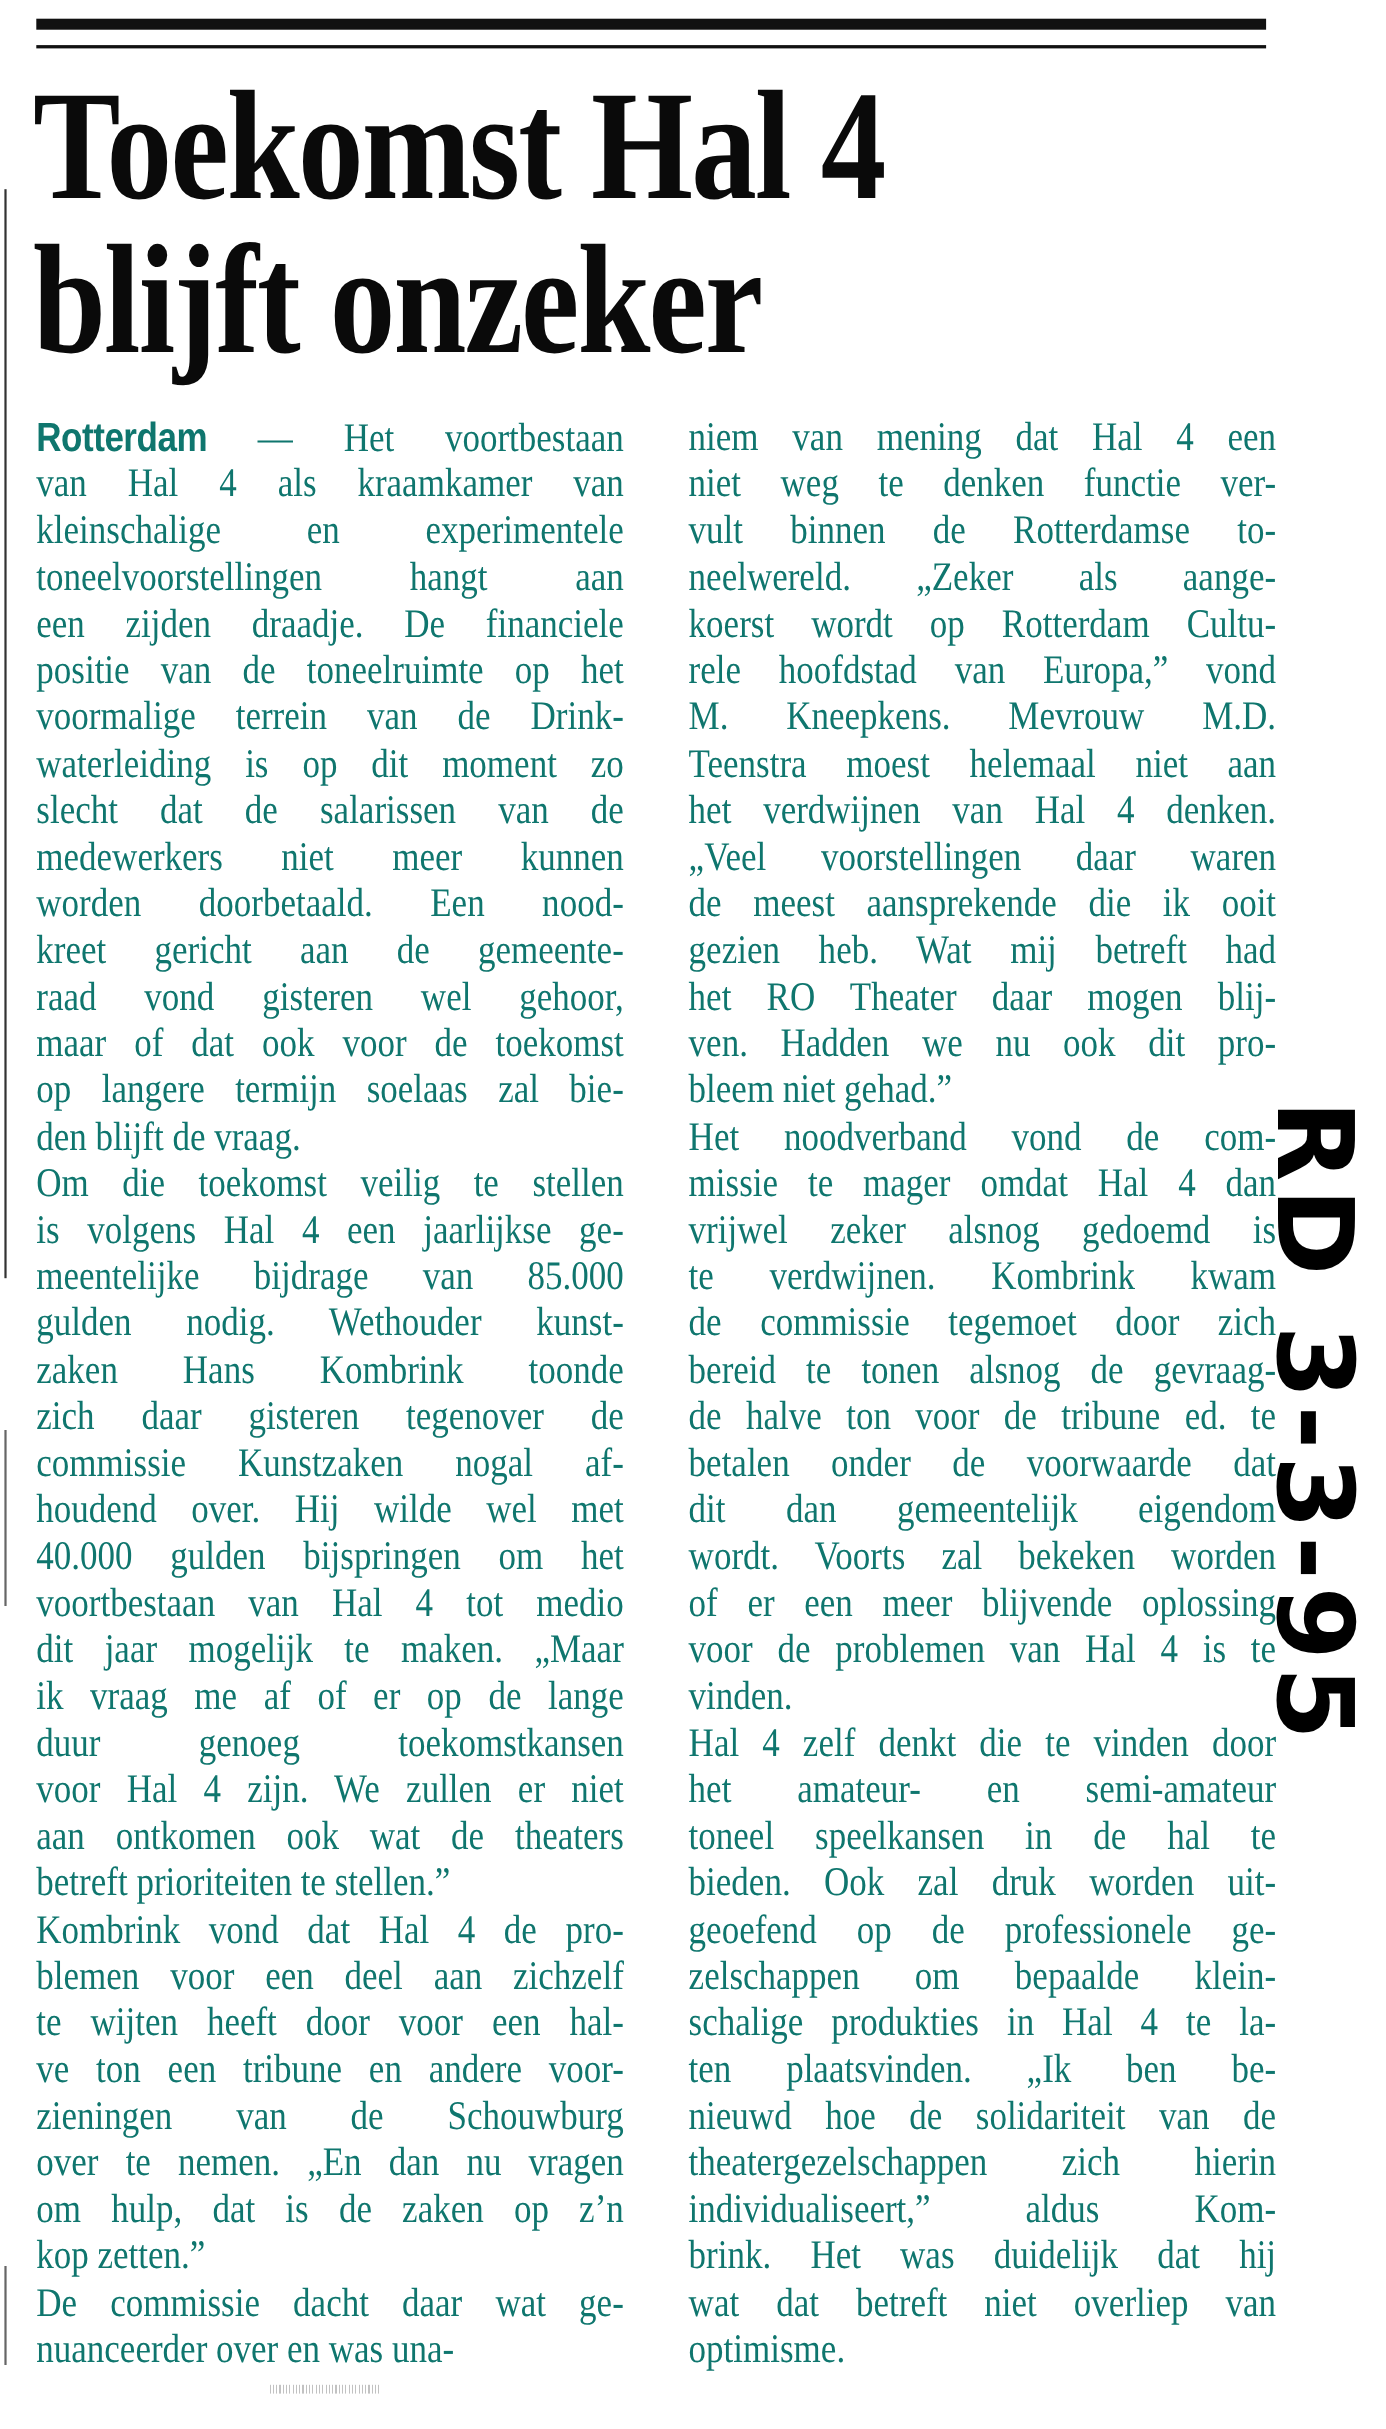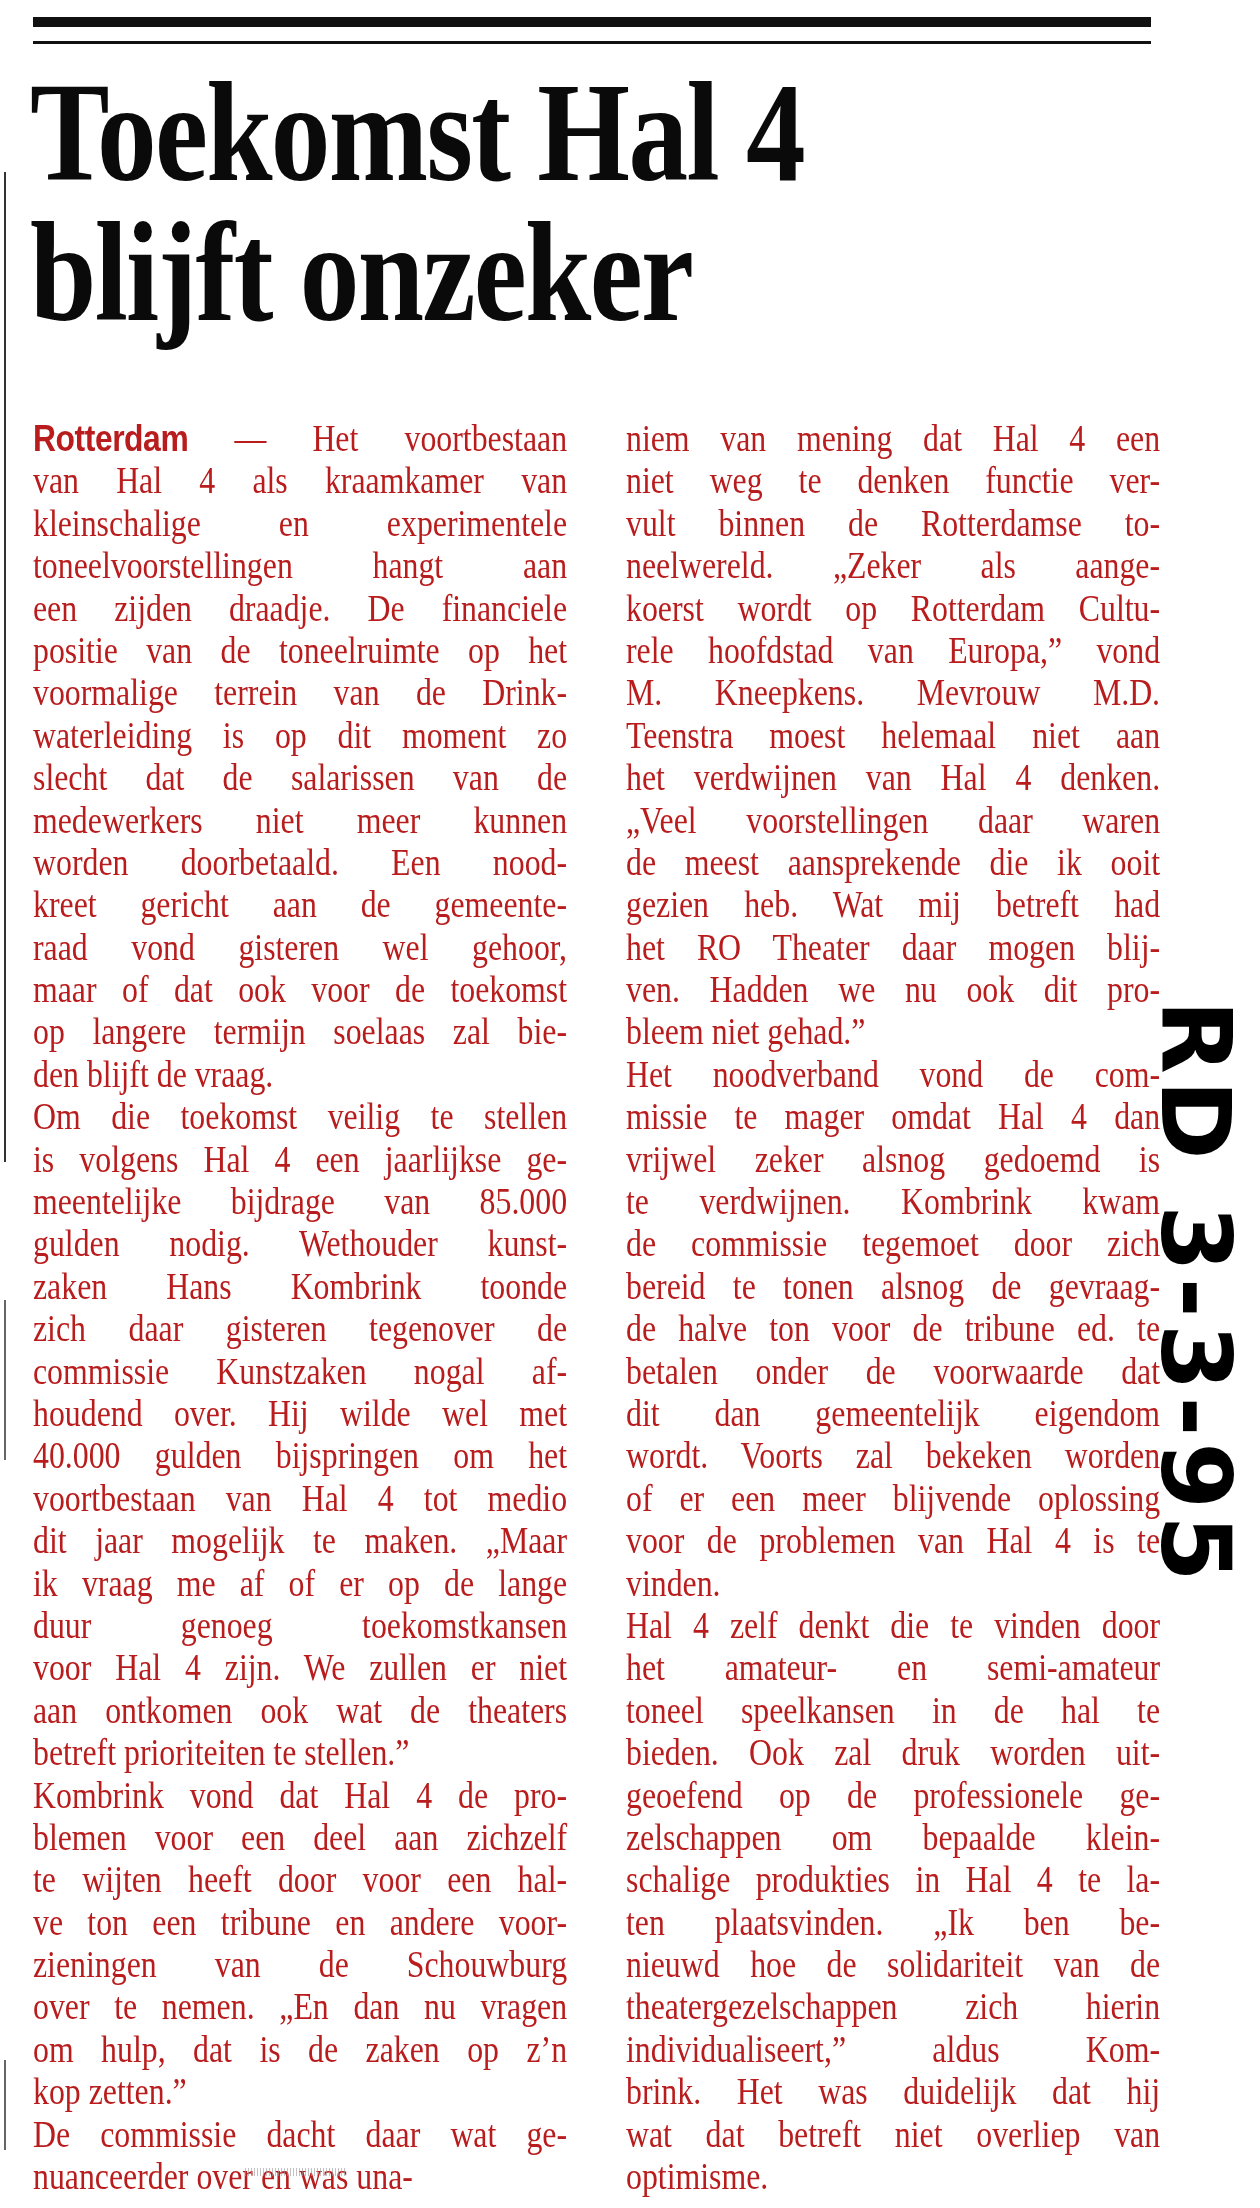--- a/index.html
+++ b/index.html
@@ -6,21 +6,21 @@
   body { width: 1260px; height: 2208px; position: relative; overflow: hidden; font-family: "DejaVu Serif", "Liberation Serif", serif; color: #111; }
   .rule-thick { position: absolute; left: 33px; top: 17px; width: 1118px; height: 10px; background: #111; }
   .rule-thin { position: absolute; left: 33px; top: 41px; width: 1118px; height: 3px; background: #111; }
   .left-border { position: absolute; left: 4px; top: 172px; width: 2px; height: 990px; background: #333; }
   .left-border2 { position: absolute; left: 4px; top: 1300px; width: 2px; height: 160px; background: #666; }
   .left-border3 { position: absolute; left: 4px; top: 2060px; width: 2px; height: 90px; background: #666; }
 
   .headline { position: absolute; left: 30px; top: 62px; margin: 0; font-family: "Liberation Serif", "DejaVu Serif", serif; font-weight: bold; font-size: 142px; line-height: 140px; letter-spacing: -2px; transform: scaleX(0.84); transform-origin: left top; white-space: nowrap; color: #0a0a0a; }
   .headline span { display: block; }
 
-  .col { position: absolute; top: 418px; font-family: "Liberation Serif", "DejaVu Serif", serif; font-size: 37px; line-height: 42.4px; color: #b91c1c; }
+  .col { position: absolute; top: 377px; font-family: "Liberation Serif", "DejaVu Serif", serif; font-size: 37px; line-height: 42.4px; color: #0f766e; }
   .col-left { left: 33px; width: 534px; }
   .col-right { left: 626px; width: 534px; }
   .line { display: block; white-space: nowrap; text-align: justify; text-align-last: justify; height: 42.4px; transform: scaleX(0.86); transform-origin: left center; width: 116.3%; }
   .line.last { text-align-last: left; }
   .dateline { font-family: "Liberation Sans", "DejaVu Sans", sans-serif; font-weight: bold; letter-spacing: -0.5px; }
 
   .handwriting { position: absolute; left: 1140px; top: 1000px; width: 620px; height: 110px; transform: rotate(90deg); transform-origin: left top; font-family: "DejaVu Sans", sans-serif; font-weight: bold; font-size: 96px; line-height: 110px; color: #000; letter-spacing: 6px; white-space: nowrap; }
   .handwriting { left: 1250px; }
   .dot-pattern { position: absolute; left: 245px; top: 2168px; width: 100px; height: 8px; background: repeating-linear-gradient(90deg, #999 0 1px, transparent 1px 3px); opacity: 0.6; }
 </style>

